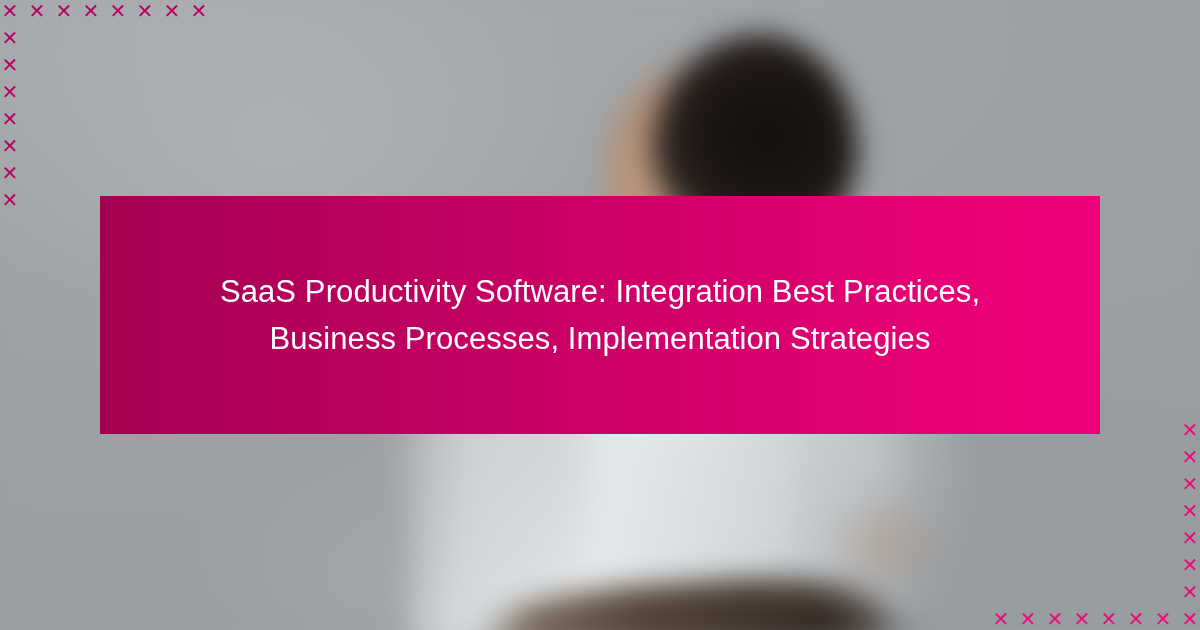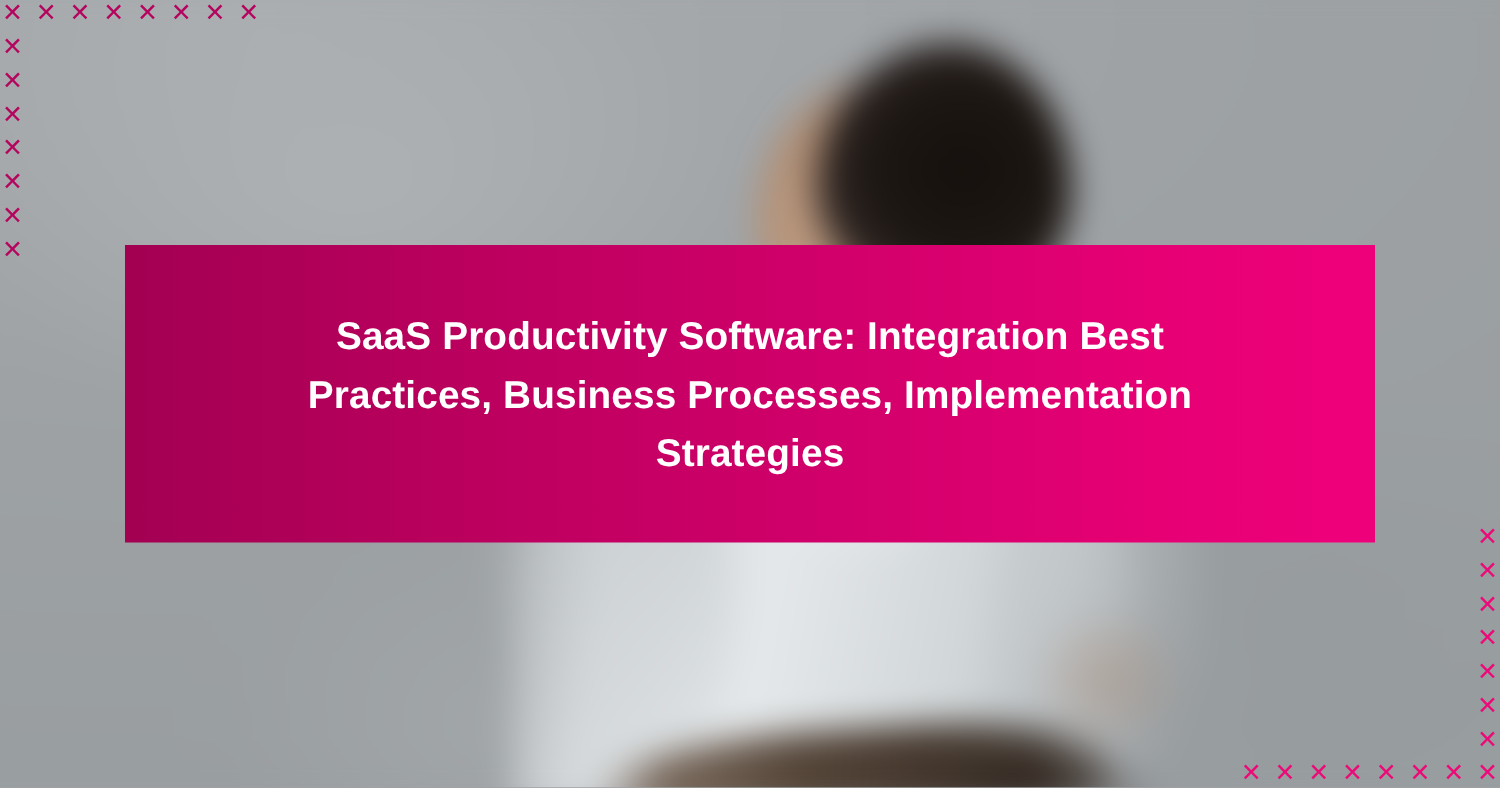--- a/index.html
+++ b/index.html
@@ -216,21 +216,21 @@
     background: linear-gradient(90deg, #a30052 0%, #bd005f 30%, #d4006c 60%, #e60074 82%, #ef007b 100%);
     display: flex;
     align-items: center;
     justify-content: center;
   }
   .banner-title {
     margin: 0;
     padding: 0 54px;
     color: #ffffff;
     font-family: "Liberation Sans", sans-serif;
-    font-weight: 700;
+    font-weight: 400;
     font-size: 31px;
     line-height: 47px;
     text-align: center;
     letter-spacing: 0.1px;
     max-width: 800px;
   }
 </style>
 </head>
 <body>
 

